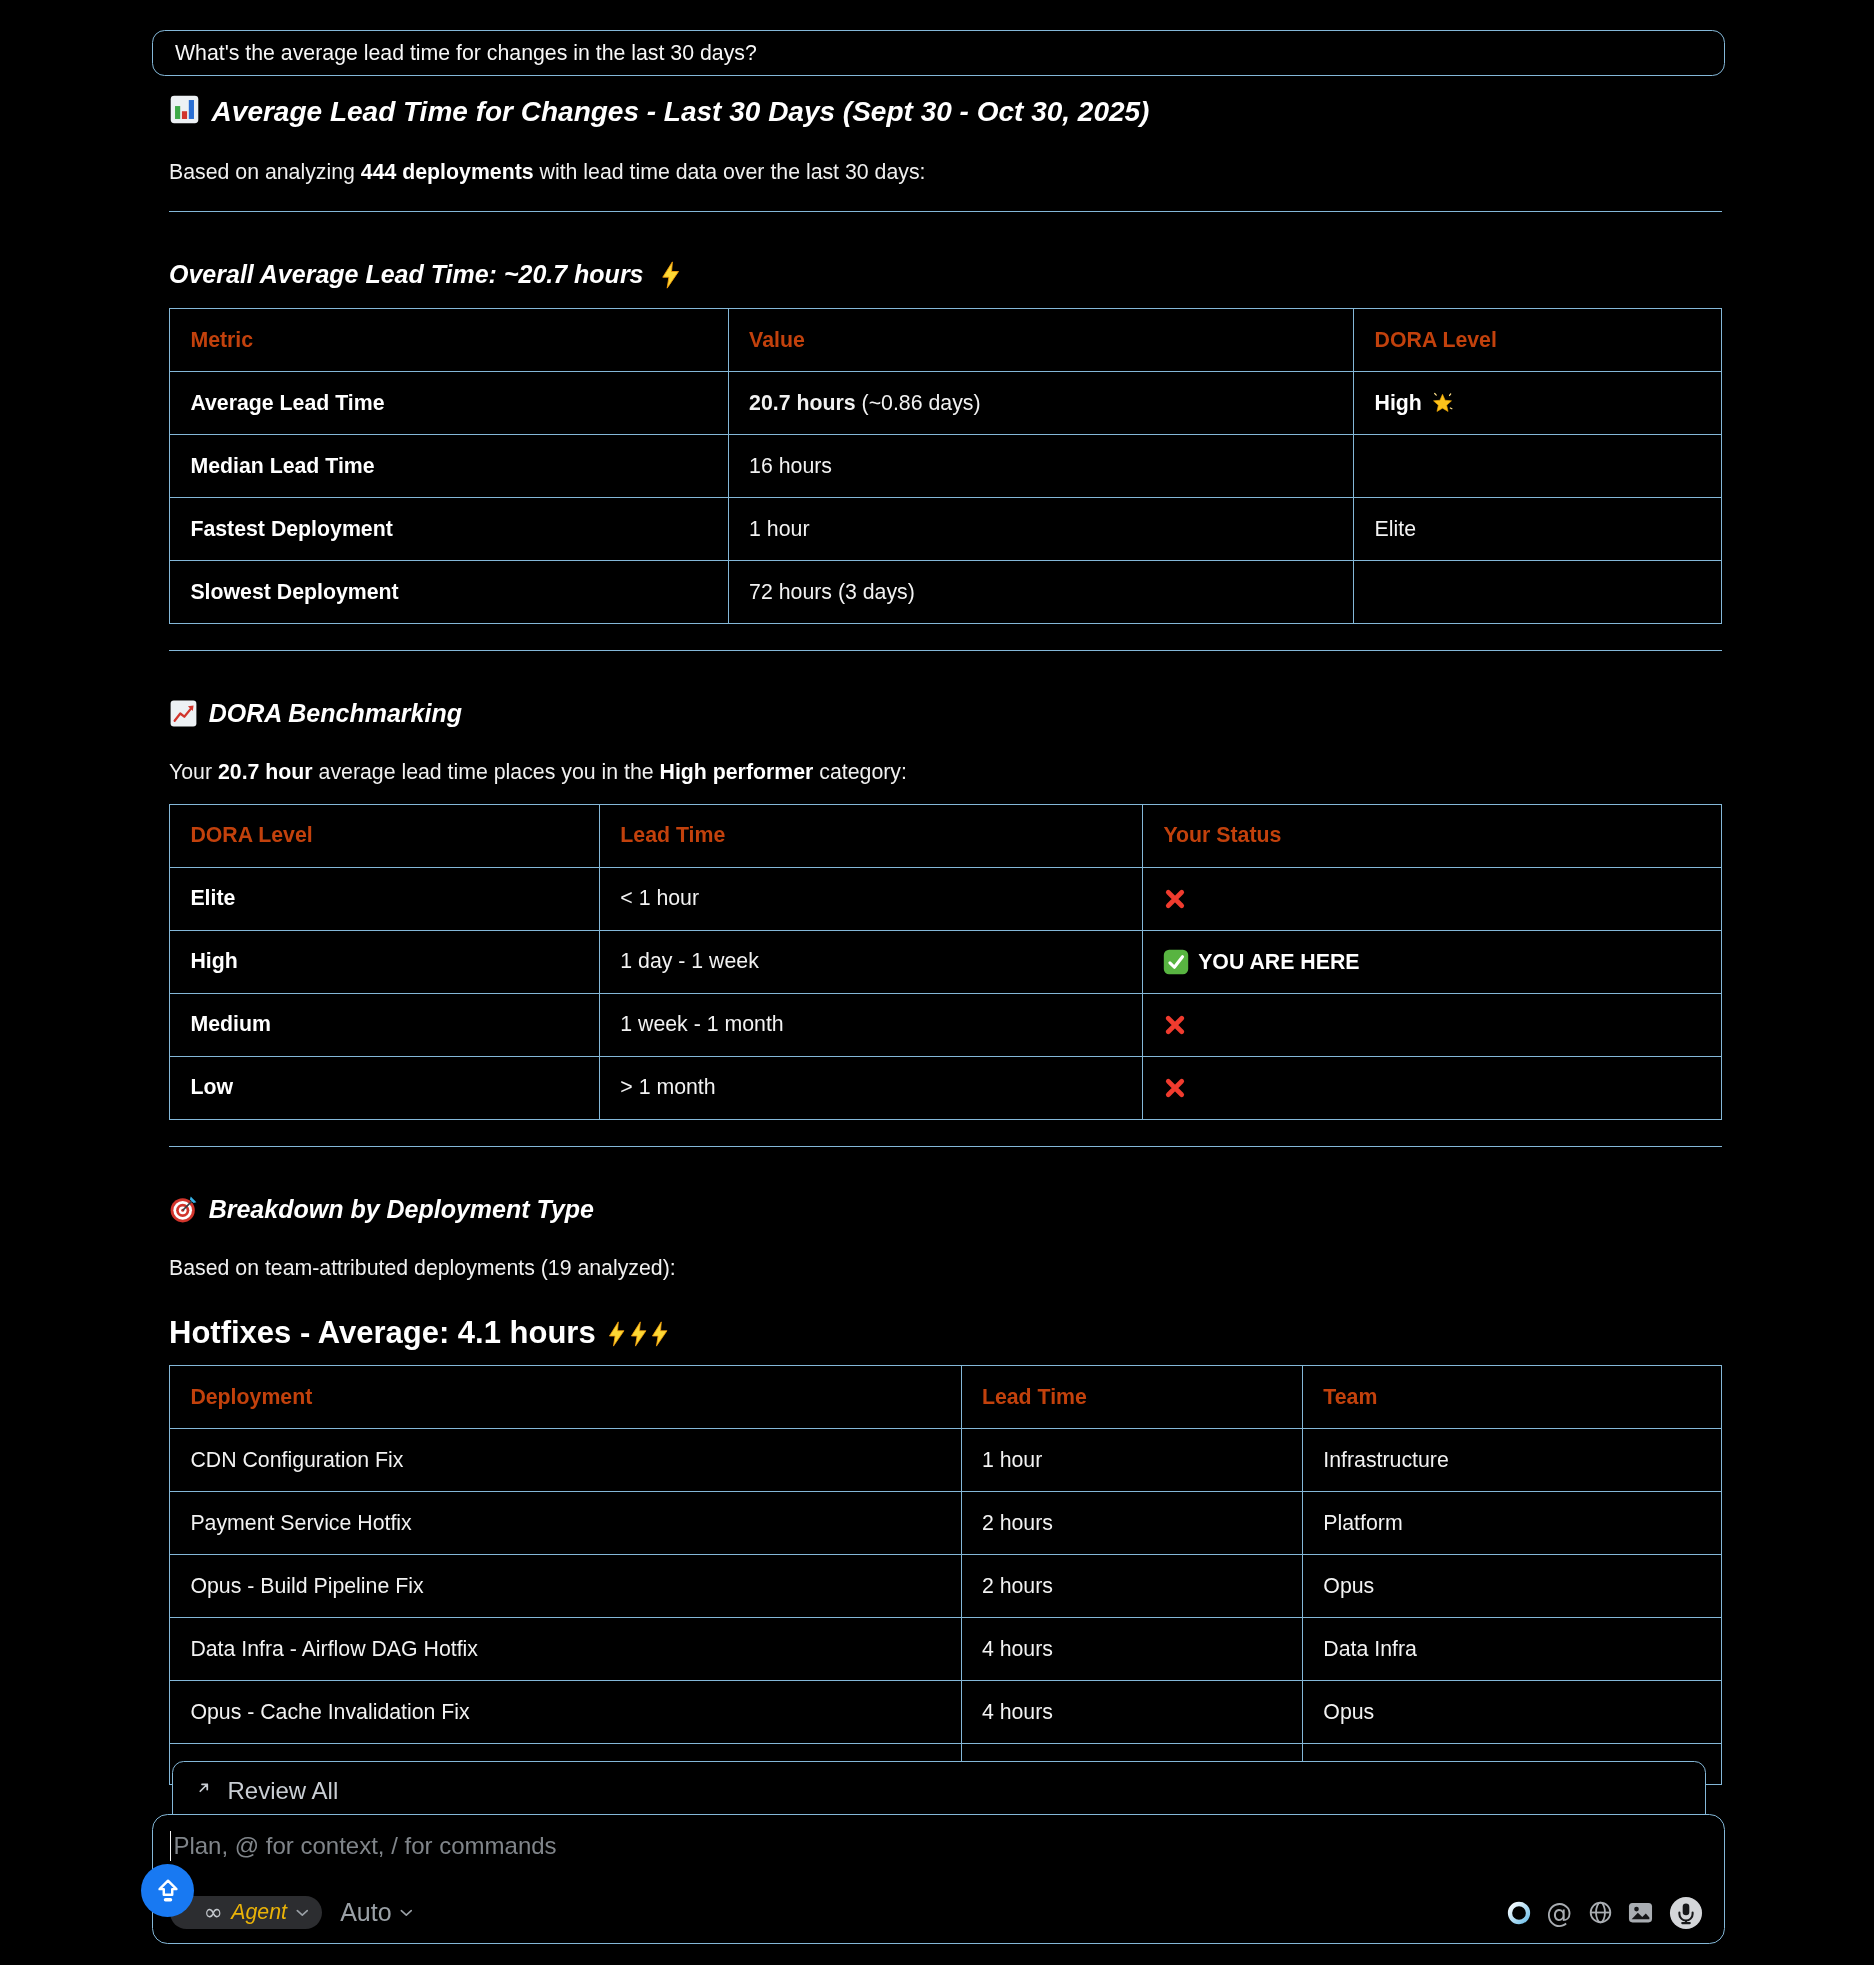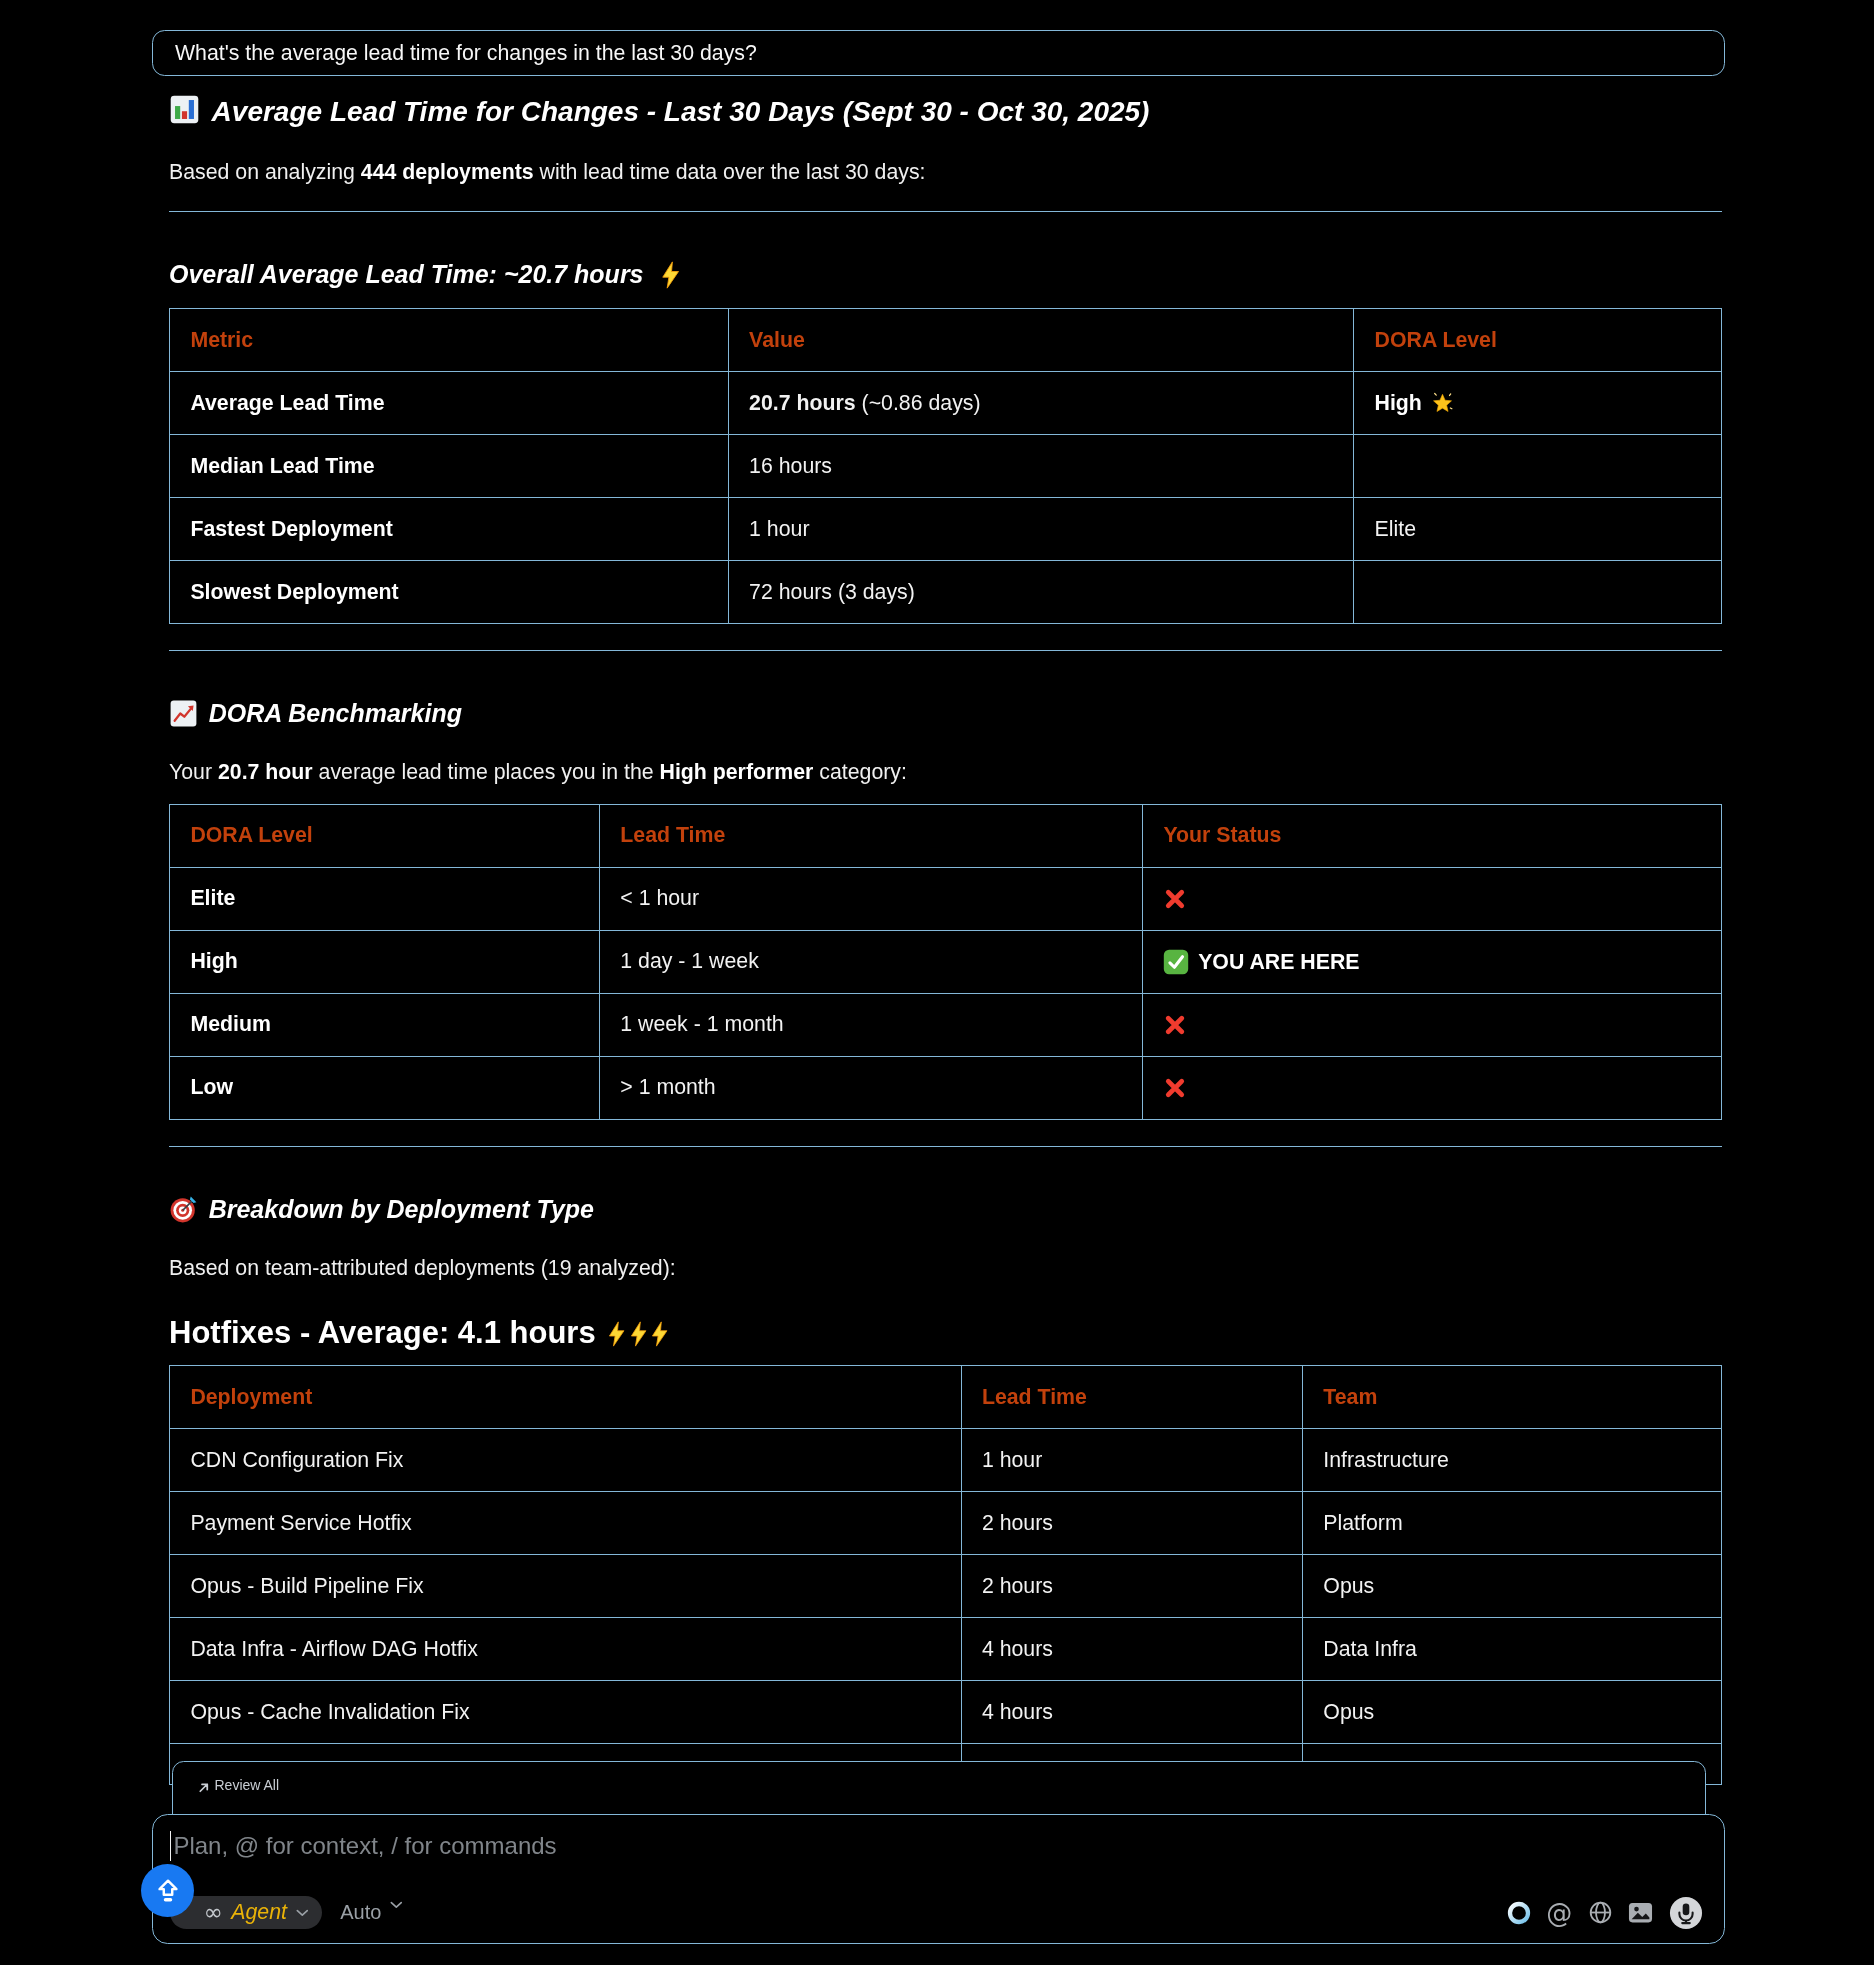--- a/index.html
+++ b/index.html
@@ -44,22 +44,22 @@
   td.status-cell svg{vertical-align:-5.8px;margin-right:8.7px;}
   tr.partial-row td{height:41px;}
   
   .t1 col:nth-child(1){width:36%;}  .t1 col:nth-child(2){width:40.3%;} .t1 col:nth-child(3){width:23.7%;}
   .t2 col:nth-child(1){width:27.7%;}.t2 col:nth-child(2){width:35%;}   .t2 col:nth-child(3){width:37.3%;}
   .t3 col:nth-child(1){width:51%;}  .t3 col:nth-child(2){width:22%;}   .t3 col:nth-child(3){width:27%;}
   
   .review-bar{
     position:absolute;left:172px;top:1761px;width:1534px;height:83px;z-index:5;
     border:1.9px solid var(--accent);border-radius:11.6px;background:#000;
-    display:flex;align-items:flex-start;gap:2px;padding:14.6px 0 0 22px;
-    font-size:14px;color:#c9ced4;cursor:pointer;
+    display:flex;align-items:flex-start;gap:15px;padding:14.6px 0 0 22px;
+    font-size:24px;color:#c9ced4;cursor:pointer;
   }
   .review-bar svg{margin-top:2.9px;flex:none;}
   
   .composer{
     position:absolute;left:152px;top:1814px;width:1573px;height:130px;z-index:6;
     border:1.9px solid var(--accent);border-radius:15.5px;background:#000;
   }
   .chat-input{
     position:absolute;left:20.4px;top:12.6px;width:1067px;height:37px;
     background:transparent;border:none;outline:none;font-family:"Liberation Sans",sans-serif;
@@ -75,21 +75,21 @@
   .composer-row{
     position:absolute;left:0;right:0;bottom:12.6px;height:35px;
     display:flex;align-items:center;padding:0 21.3px;
   }
   .agent-pill{
     display:flex;align-items:center;gap:8.7px;height:33px;border-radius:16.5px;
     background:#2c2d30;padding:0 13.6px 0 33px;margin-left:-3.9px;cursor:pointer;
   }
   .infinity{font-family:"DejaVu Sans",sans-serif;font-size:23px;color:#c3c7cc;line-height:1;}
   .agent-label{font-size:21.3px;font-weight:500;color:#eab308;font-style:italic;}
-  .mode-select{display:flex;gap:8.7px;margin-left:18.4px;color:#9aa0a6;font-size:20px;cursor:pointer;}
+  .mode-select{display:flex;align-items:center;gap:8.7px;margin-left:18.4px;color:#9aa0a6;font-size:25px;cursor:pointer;}
   .spacer{flex:1;}
   .right-icons{display:flex;align-items:center;gap:15.5px;}
   .right-icons .at{font-family:"DejaVu Sans",sans-serif;font-size:26px;color:#a9adb2;line-height:1;}
   .icon-btn{background:none;border:none;padding:0;display:flex;align-items:center;cursor:pointer;}
 </style>
 </head>
 <body>
 
 <div class="question-box">
   <span>What's the average lead time for changes in the last 30 days?</span>

